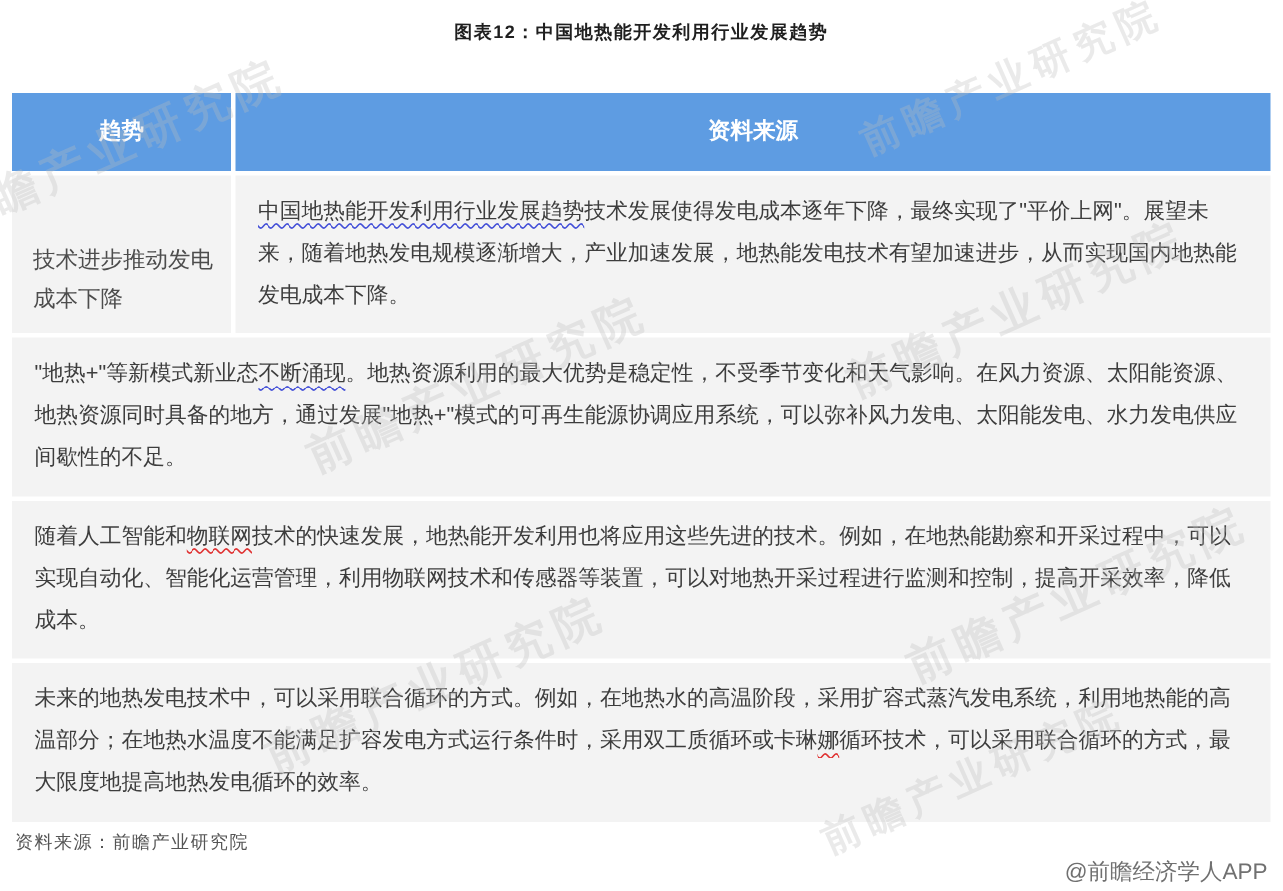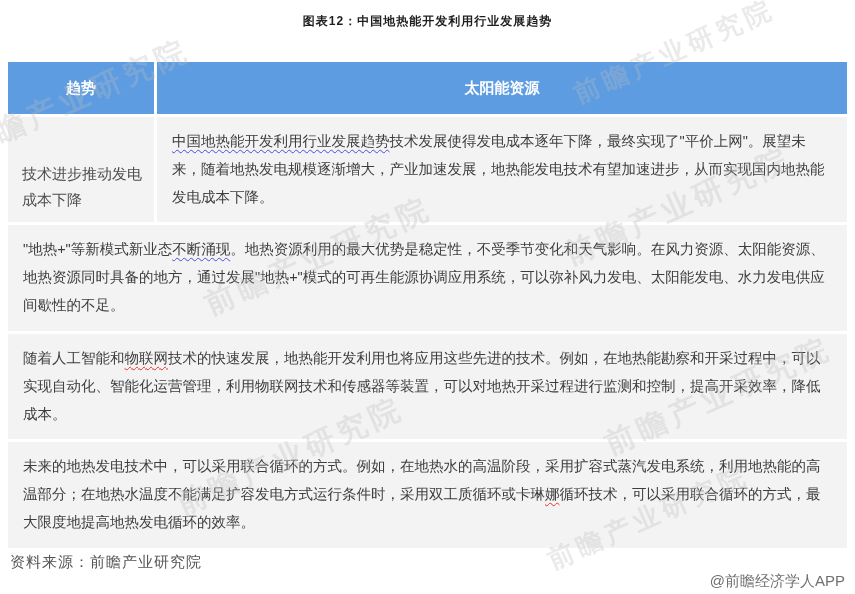--- a/index.html
+++ b/index.html
@@ -75,21 +75,21 @@
   }
   .u-red{
     text-decoration:underline;
     text-decoration-style:wavy;
     text-decoration-color:var(--wavy-red);
     text-decoration-thickness:1px;
     text-underline-offset:3px;
   }
   .footer-source{
     position:absolute;left:10px;top:553px;
-    font-size:15px;color:var(--footer-text);
+    font-size:12px;color:var(--footer-text);
     letter-spacing:1px;
   }
   .footer-credit{
     position:absolute;right:10px;top:572px;
     font-size:15px;color:var(--credit-text);
   }
   .wm{
     position:absolute;
     color:var(--watermark);
     opacity:.30;
@@ -110,21 +110,21 @@
   .wm7{left:540px;top:500px;font-size:26px;}
 </style>
 </head>
 <body>
 
 <div class="page-title">图表12：中国地热能开发利用行业发展趋势</div>
 
 <div class="tbl">
   <div class="row hdr">
     <div class="cell cell-trend">趋势</div>
-    <div class="cell cell-content">太阳能资源</div>
+    <div class="cell cell-content">资料来源</div>
   </div>
 
   <div style="display:contents"><div class="row">
         <div class="cell cell-trend">
           <div><span>技术进步推动发电成本下降</span></div>
         </div>
         <div class="cell cell-content"><span class="u-blue">中国地热能开发利用行业发展趋势</span><span>技术发展使得发电成本逐年下降，最终实现了"平价上网"。展望未来，随着地热发电规模逐渐增大，产业加速发展，地热能发电技术有望加速进步，从而实现国内地热能发电成本下降。</span></div>
       </div><div class="row">
         <div class="cell cell-content"><span>"地热+"等新模式新业态</span><span class="u-blue">不断涌现</span><span>。地热资源利用的最大优势是稳定性，不受季节变化和天气影响。在风力资源、太阳能资源、地热资源同时具备的地方，通过发展"地热+"模式的可再生能源协调应用系统，可以弥补风力发电、太阳能发电、水力发电供应间歇性的不足。</span></div>
       </div><div class="row">

